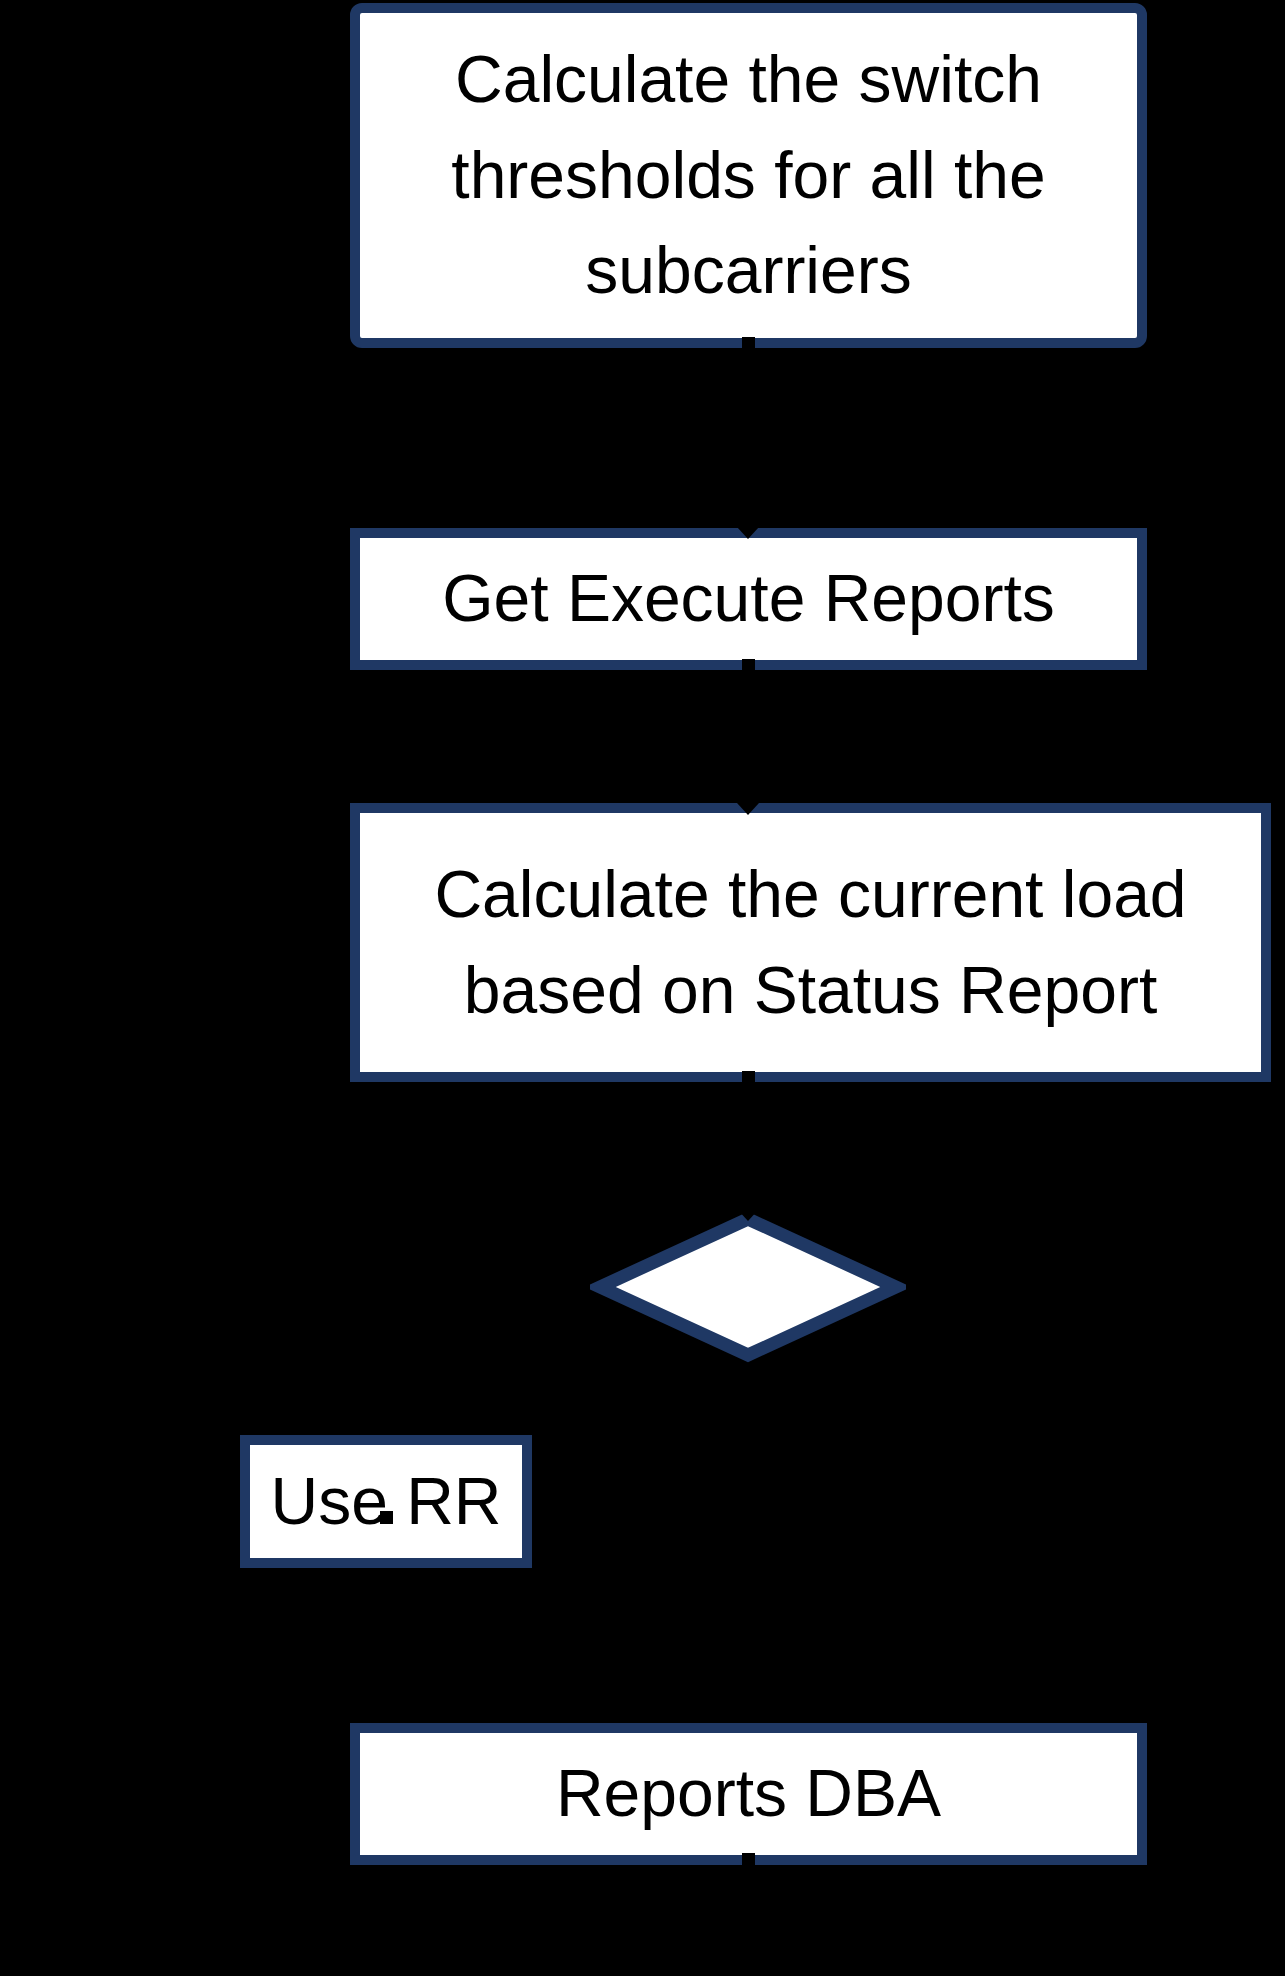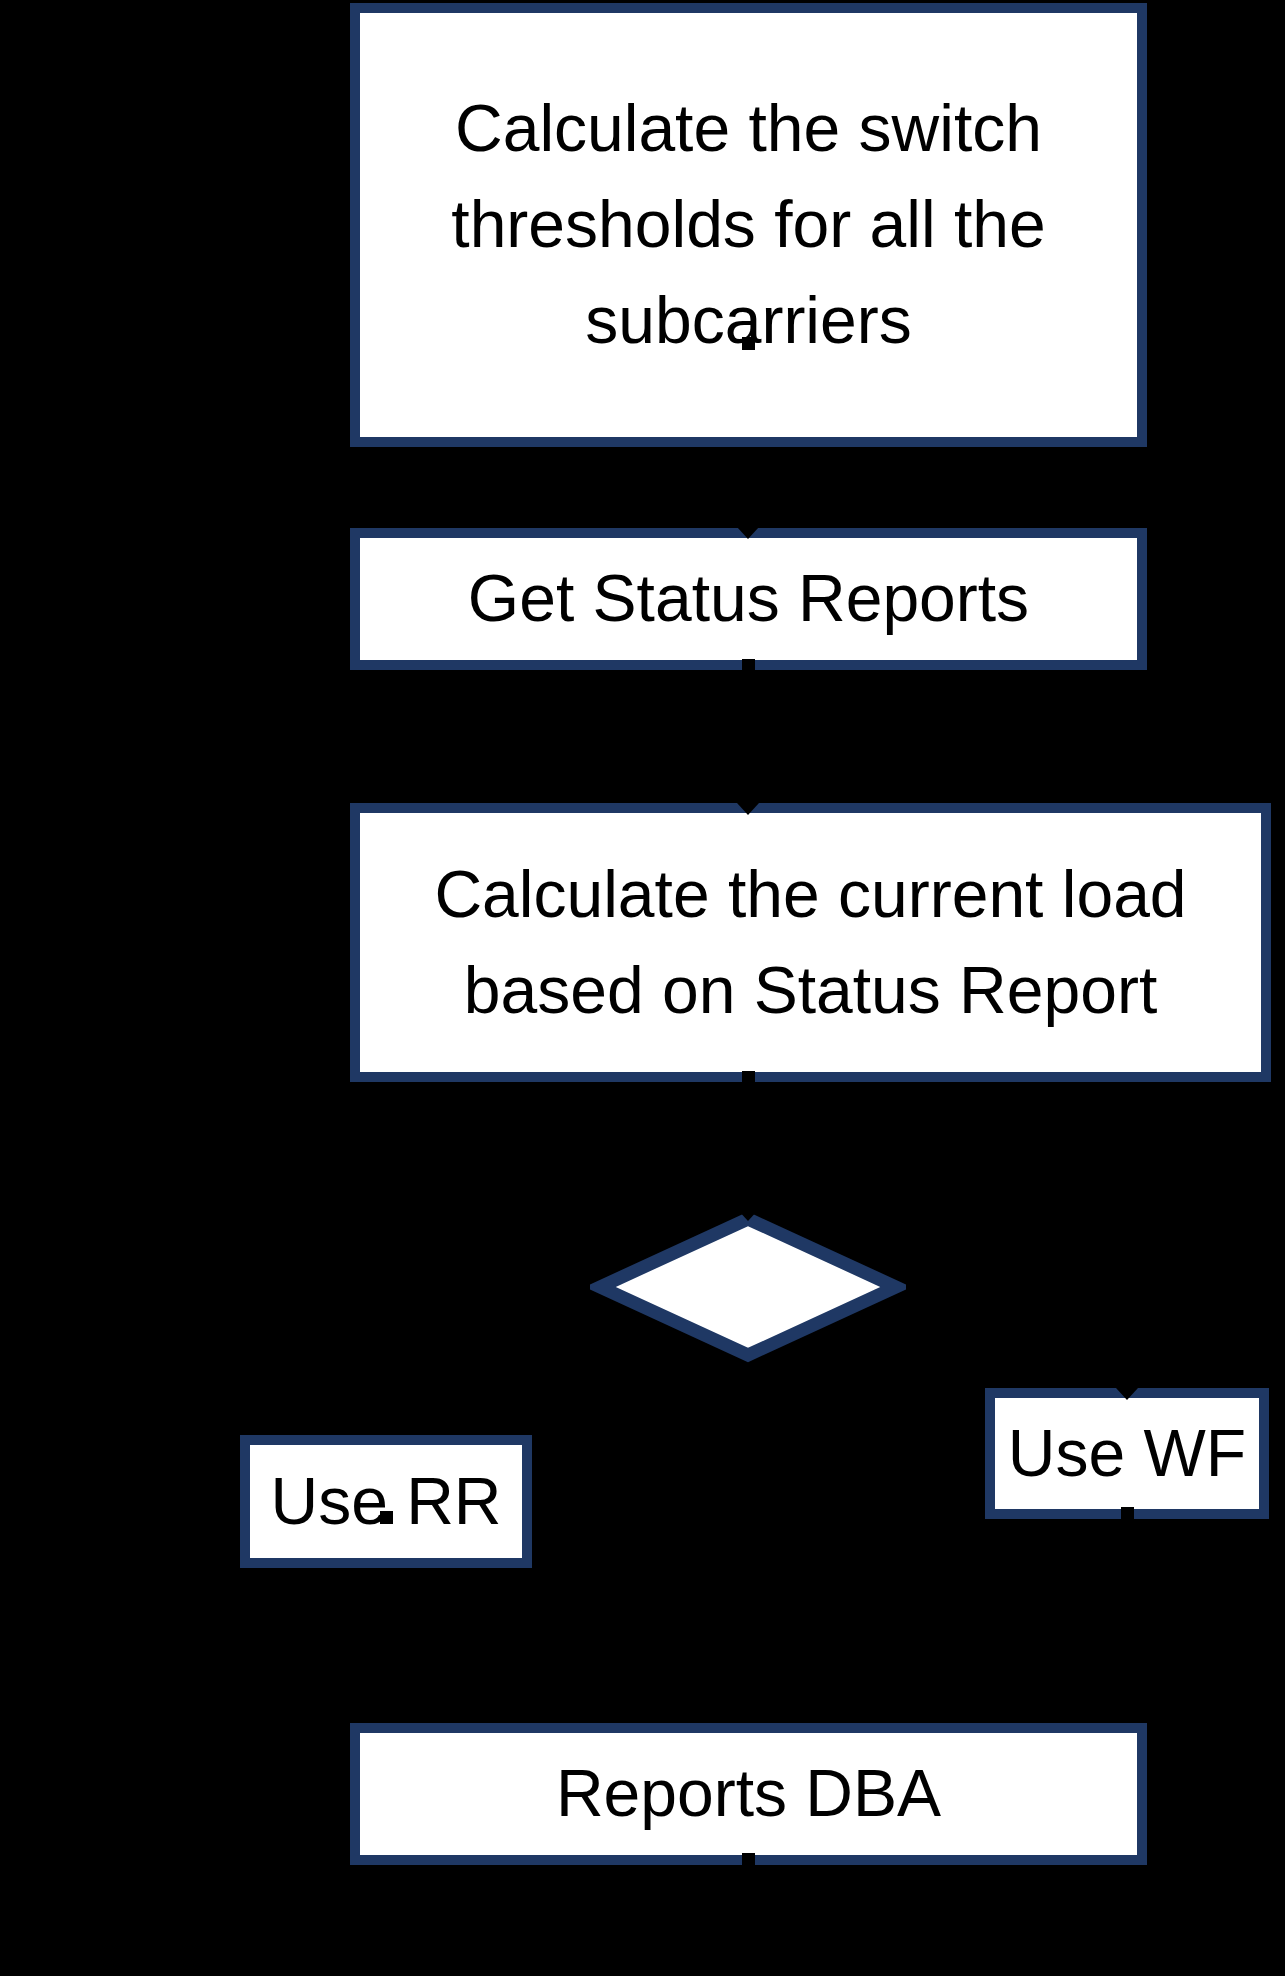--- a/index.html
+++ b/index.html
@@ -27,21 +27,21 @@
   .node .label {
     display: block;
     width: 100%;
     text-align: center;
     color: var(--node-text, #000000);
     font-size: 66px;
     line-height: 1.45;
     white-space: pre-line;
   }
   
-  .n-thresholds { left: 350px; top: 3px;    width: 797px; height: 444px; }
+  .n-thresholds { left: 350px; top: 3px;    width: 797px; height: 345px; border-radius: 12px; }
   .n-getstatus  { left: 350px; top: 528px;  width: 797px; height: 142px; }
   .n-calcload   { left: 350px; top: 803px;  width: 921px; height: 279px; }
   .n-userr      { left: 240px; top: 1435px; width: 292px; height: 133px; }
   .n-usewf      { left: 985px; top: 1388px; width: 284px; height: 131px; }
   .n-execute    { left: 350px; top: 1723px; width: 797px; height: 142px; }
 
   .diamond-wrap {
     position: absolute;
     left: 590px; top: 1211px;
     width: 316px; height: 152px;
@@ -84,41 +84,38 @@
 
 <div class="stage">
 
   <div class="node n-thresholds">
     <span class="label">Calculate the switch
 thresholds for all the
 subcarriers</span>
   </div>
 
   <div class="node n-getstatus">
-    <span class="label">Get Status Reports</span>
+    <span class="label">Get Execute Reports</span>
   </div>
 
   <div class="node n-calcload">
     <span class="label">Calculate the current load
 based on Status Report</span>
   </div>
 
   <div class="diamond-wrap">
     <svg viewBox="0 0 316 152">
       <polygon points="158,8 306,76 158,144 10,76"></polygon>
     </svg>
   </div>
 
   <div class="node n-userr">
     <span class="label">Use RR</span>
   </div>
 
-  <div class="node n-usewf">
-    <span class="label">Use WF</span>
-  </div>
 
   <div class="node n-execute">
     <span class="label">Reports DBA</span>
   </div>
 
   <div class="arrowhead-notch ah-getstatus"></div>
   <div class="arrowhead-notch ah-calcload"></div>
   <div class="arrowhead-notch ah-diamond"></div>
   <div class="arrowhead-notch ah-userr"></div>
   <div class="arrowhead-notch ah-usewf"></div>

